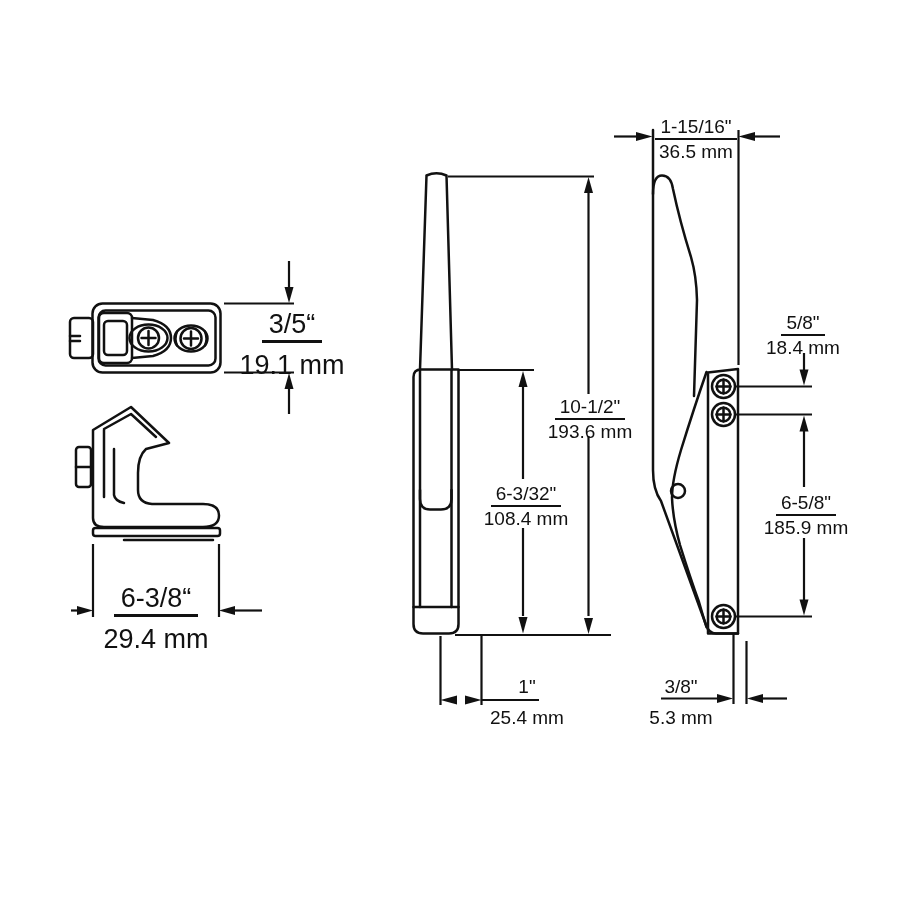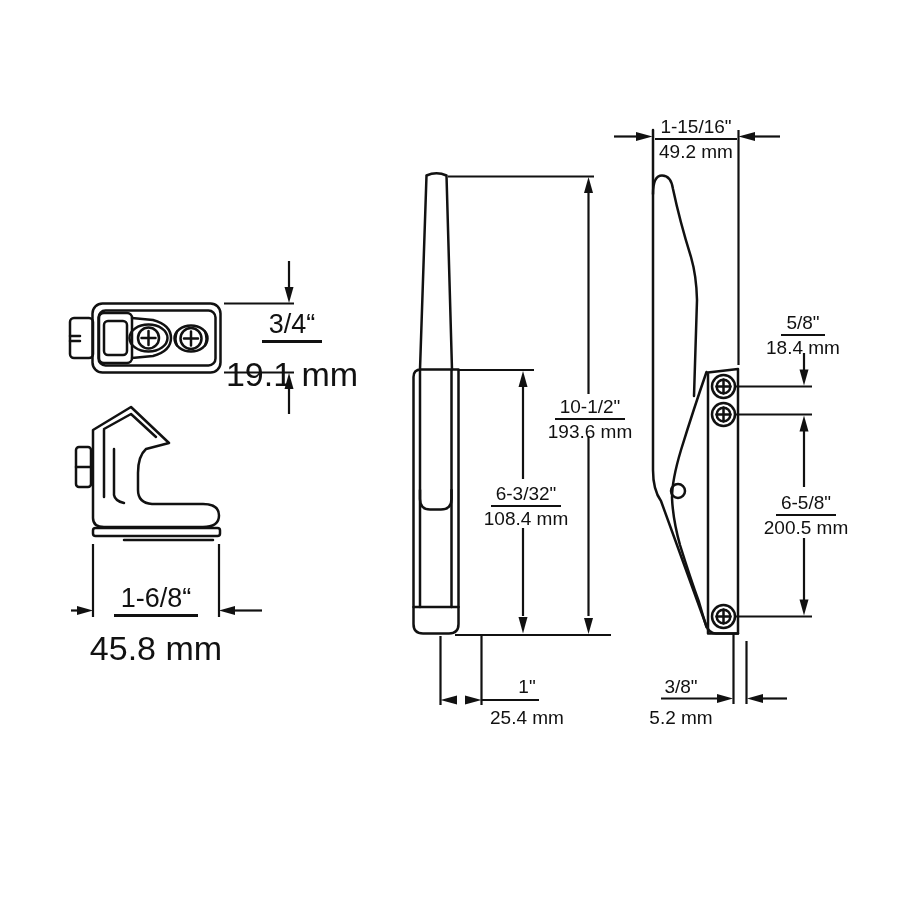--- a/index.html
+++ b/index.html
@@ -12,21 +12,21 @@
     fill:none;stroke:#111;stroke-width:2.5;stroke-linecap:round;stroke-linejoin:round;
   }
   .dim path,.dim line{fill:none;stroke:#111;stroke-width:2.2;stroke-linecap:butt;}
   .dim .ah{fill:#111;stroke:none;}
   .dim-label{
     position:absolute;display:flex;flex-direction:column;align-items:center;
     text-align:center;color:#111;white-space:nowrap;
   }
   .dim-label .in{display:inline-block;}
   .lg .in{font-size:27px;line-height:30px;border-bottom:3px solid #111;padding:0 7px 1px;}
-  .lg .mm{font-size:34px;line-height:28px;padding-top:17px;}
+  .lg .mm{font-size:27px;line-height:28px;padding-top:8px;}
   .sm .in{font-size:19px;line-height:20px;border-bottom:2px solid #111;padding:0 5px 1px;}
   .sm .mm{font-size:19px;line-height:20px;padding-top:2px;}
   .plain .in{border-bottom:none;padding:0 3px 0;}
   .plain .mm{padding-top:11px;}
 </style>
 </head>
 <body>
 
 <div class="canvas">
 
@@ -141,32 +141,32 @@
 
     <path d="M733.5,634 V704 M746.5,641 V704"></path>
     <path d="M661,698.5 H718"></path>
     <polygon class="ah" points="733,698.5 717,694 717,703"></polygon>
     <polygon class="ah" points="747,698.5 763,694 763,703"></polygon>
     <path d="M763,698.5 H787"></path>
   </g>
 </svg>
 
 <div class="dim-label lg" style="left:227px;top:309px;width:130px">
-  <span class="in">3/4“</span>
+  <span class="in">3/5“</span>
   <span class="mm">19.1 mm</span>
 </div>
 
 <div class="dim-label lg" style="left:76px;top:583px;width:160px">
-  <span class="in">1-6/8“</span>
-  <span class="mm">45.8 mm</span>
+  <span class="in">6-3/8“</span>
+  <span class="mm">29.4 mm</span>
 </div>
 
 <div class="dim-label sm" style="left:636px;top:117px;width:120px">
   <span class="in">1-15/16"</span>
-  <span class="mm">49.2 mm</span>
+  <span class="mm">36.5 mm</span>
 </div>
 
 <div class="dim-label sm" style="left:530px;top:397px;width:120px">
   <span class="in">10-1/2"</span>
   <span class="mm">193.6 mm</span>
 </div>
 
 <div class="dim-label sm" style="left:466px;top:484px;width:120px">
   <span class="in">6-3/32"</span>
   <span class="mm">108.4 mm</span>
@@ -177,21 +177,21 @@
   <span class="mm">25.4 mm</span>
 </div>
 
 <div class="dim-label sm" style="left:743px;top:313px;width:120px">
   <span class="in">5/8"</span>
   <span class="mm">18.4 mm</span>
 </div>
 
 <div class="dim-label sm" style="left:746px;top:493px;width:120px">
   <span class="in">6-5/8"</span>
-  <span class="mm">200.5 mm</span>
+  <span class="mm">185.9 mm</span>
 </div>
 
 <div class="dim-label sm plain" style="left:621px;top:677px;width:120px">
   <span class="in">3/8"</span>
-  <span class="mm">5.2 mm</span>
+  <span class="mm">5.3 mm</span>
 </div>
 
 </div>
 
 </body></html>

